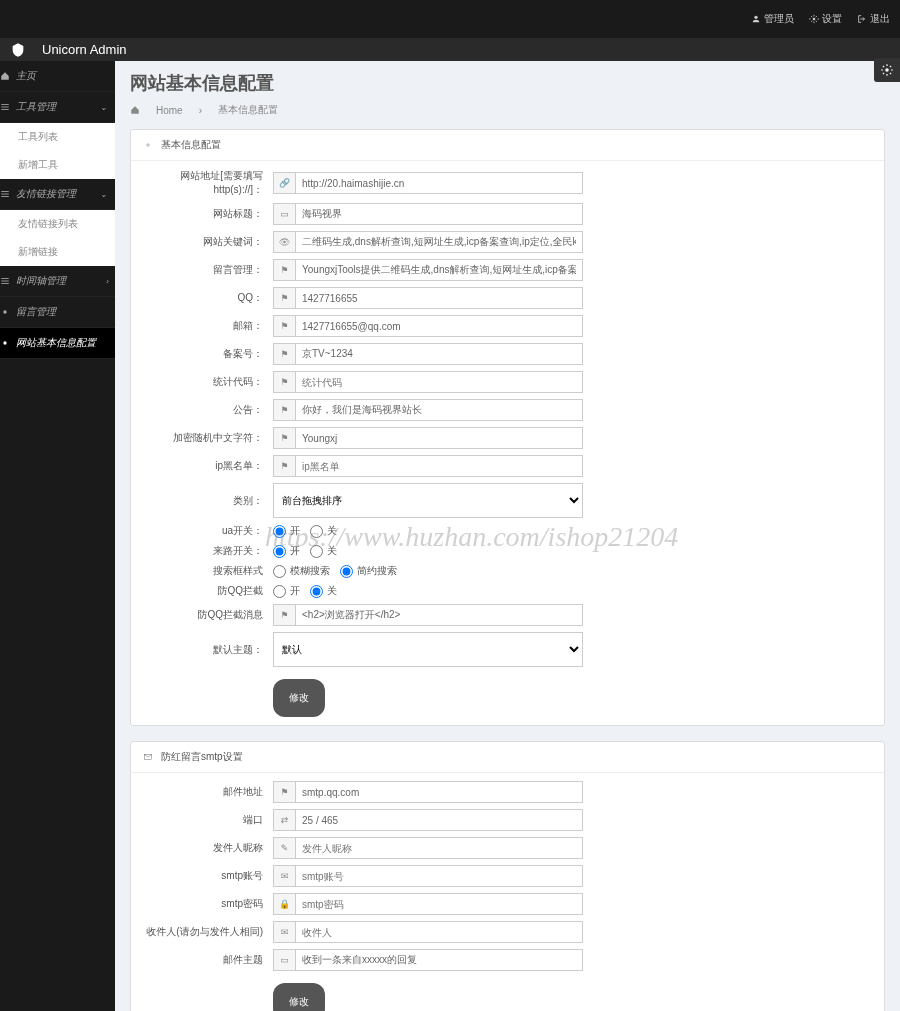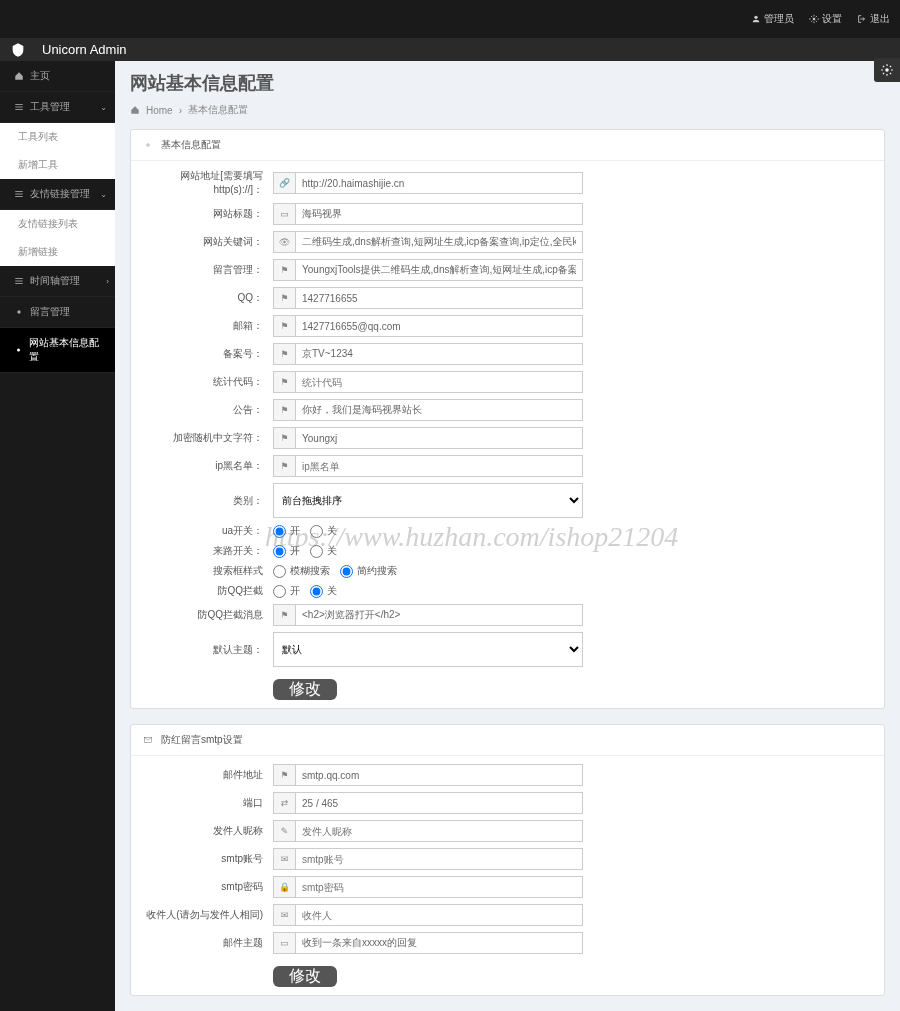--- a/index.html
+++ b/index.html
@@ -8,45 +8,45 @@
 .topbar { background: #1a1a1a; height: 38px; display: flex; justify-content: flex-end; align-items: center; padding: 0 10px; color: #ccc; }
 .topbar-item { margin-left: 15px; font-size: 10px; display: flex; align-items: center; gap: 3px; }
 
 .headerbar { background: #2a2a2a; height: 23px; display: flex; align-items: center; padding: 0 10px; color: #fff; }
 .logo { display: flex; align-items: center; gap: 16px; font-size: 13px; }
 .logo-svg { width: 16px; height: 16px; }
 
 .container { display: flex; min-height: calc(100vh - 45px); }
 
 .sidebar { width: 115px; background: #1a1a1a; color: #aaa; }
-.side-item { padding: 8px 14px; font-size: 10px; display: flex; align-items: center; gap: 6px; border-bottom: 1px solid #222; position: relative; }
+.side-item { padding: 8px 0; font-size: 10px; display: flex; align-items: center; gap: 6px; border-bottom: 1px solid #222; position: relative; font-style: italic; }
 .side-item.active { background: #000; color: #fff; }
 .side-sub { background: #ffffff; padding: 7px 18px; font-size: 10px; color: #888; }
 .side-arrow { position: absolute; right: 8px; font-size: 8px; }
 .side-arrow-right { position: absolute; right: 6px; font-size: 8px; }
 .side-indicator { position: absolute; right: -5px; top: 50%; transform: translateY(-50%); width: 0; height: 0; border-top: 4px solid transparent; border-bottom: 4px solid transparent; border-right: 5px solid #eef1f6; }
 
 .main { flex: 1; padding: 10px 15px; position: relative; }
 .page-title { font-size: 18px; color: #555; margin-bottom: 8px; }
-.breadcrumb { font-size: 10px; color: #888; margin-bottom: 12px; display: flex; align-items: center; gap: 6px; }
+.breadcrumb { font-size: 10px; color: #888; margin-bottom: 12px; display: flex; align-items: center; gap: 16px; }
 
 .panel { background: #fff; border: 1px solid #ddd; border-radius: 3px; margin-bottom: 15px; }
 .panel-header { padding: 8px 12px; border-bottom: 1px solid #eee; font-size: 10px; display: flex; align-items: center; gap: 8px; }
 .panel-body { padding: 8px 12px; }
 
 .form-row { display: flex; align-items: center; margin-bottom: 6px; }
 .form-label { width: 130px; text-align: right; font-size: 10px; color: #555; padding-right: 10px; }
 .input-group { display: flex; flex: 0 0 310px; }
 .input-addon { width: 22px; height: 22px; background: #f5f5f5; border: 1px solid #ccc; border-right: none; display: flex; align-items: center; justify-content: center; font-size: 9px; color: #888; }
 .form-input { flex: 1; height: 22px; border: 1px solid #ccc; padding: 0 6px; font-size: 10px; color: #666; }
 .form-select { flex: 1; height: 35px; border: 1px solid #ccc; padding: 0 4px; font-size: 10px; background: #fff; }
 .radio-group { display: flex; align-items: center; gap: 4px; font-size: 10px; }
 .radio-group label { margin-right: 6px; }
 
-.btn { background: #555; color: #fff; border: none; padding: 0 16px; font-size: 16px; border-radius: 6px; margin-left: 130px; margin-top: 6px; }
+.btn { background: #555; color: #fff; border: none; padding: 12px 16px; font-size: 10px; border-radius: 12px; margin-left: 130px; margin-top: 6px; }
 
 .watermark { position: absolute; top: 460px; left: 150px; font-size: 28px; color: rgba(120,120,120,0.35); font-family: serif; pointer-events: none; z-index: 100; font-style: italic; }
 
 .settings-tab { position: fixed; right: 0; top: 58px; background: #333; color: #fff; width: 26px; height: 24px; display: flex; align-items: center; justify-content: center; border-radius: 3px 0 0 3px; }
 
 .footer { text-align: right; padding: 8px; font-size: 10px; color: #888; }
 
 .small-icon { width: 10px; height: 10px; fill: currentColor; }
 </style>
 </head>

